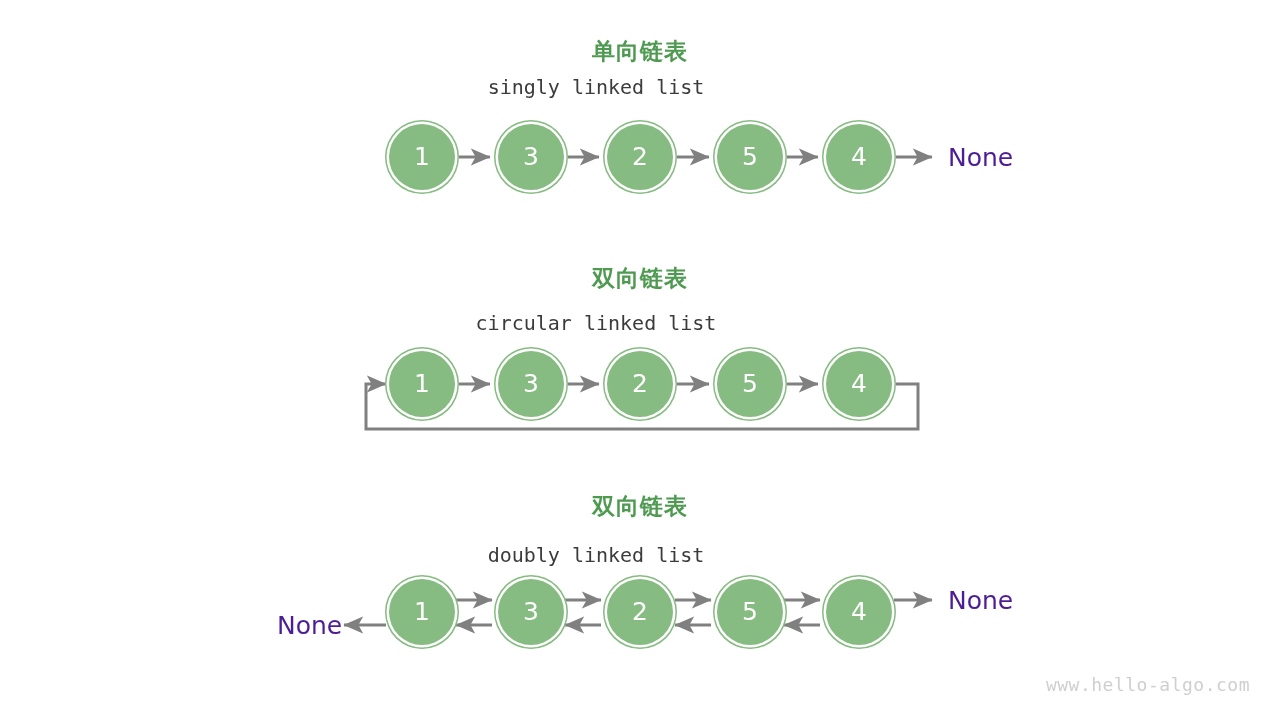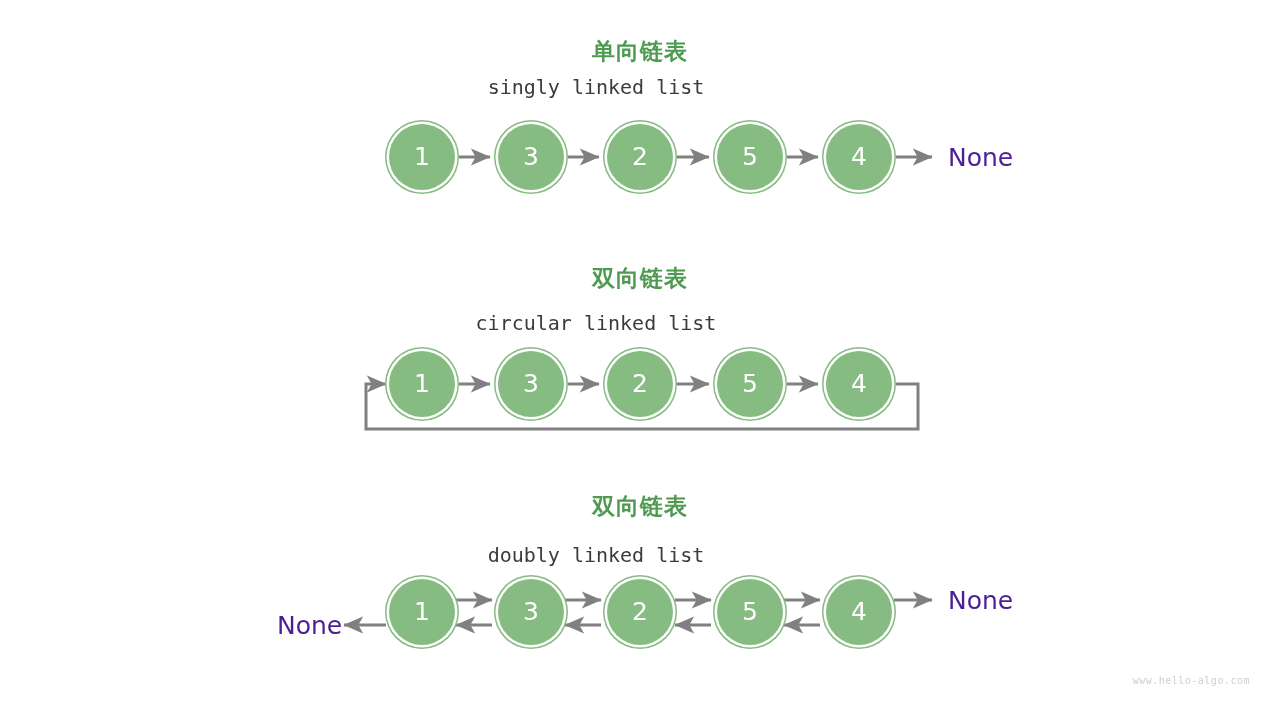--- a/index.html
+++ b/index.html
@@ -84,21 +84,21 @@
     white-space: nowrap;
   }
 
   
   #watermark {
     position: absolute;
     right: 30px;
     top: 676px;
     color: #cfcfcf;
     font-family: "DejaVu Sans Mono", "Liberation Mono", monospace;
-    font-size: 10px;
+    font-size: 18px;
     line-height: 1;
     letter-spacing: 0.5px;
   }
 
   svg.arrows {
     position: absolute;
     left: 0;
     top: 0;
     width: 1280px;
     height: 720px;

